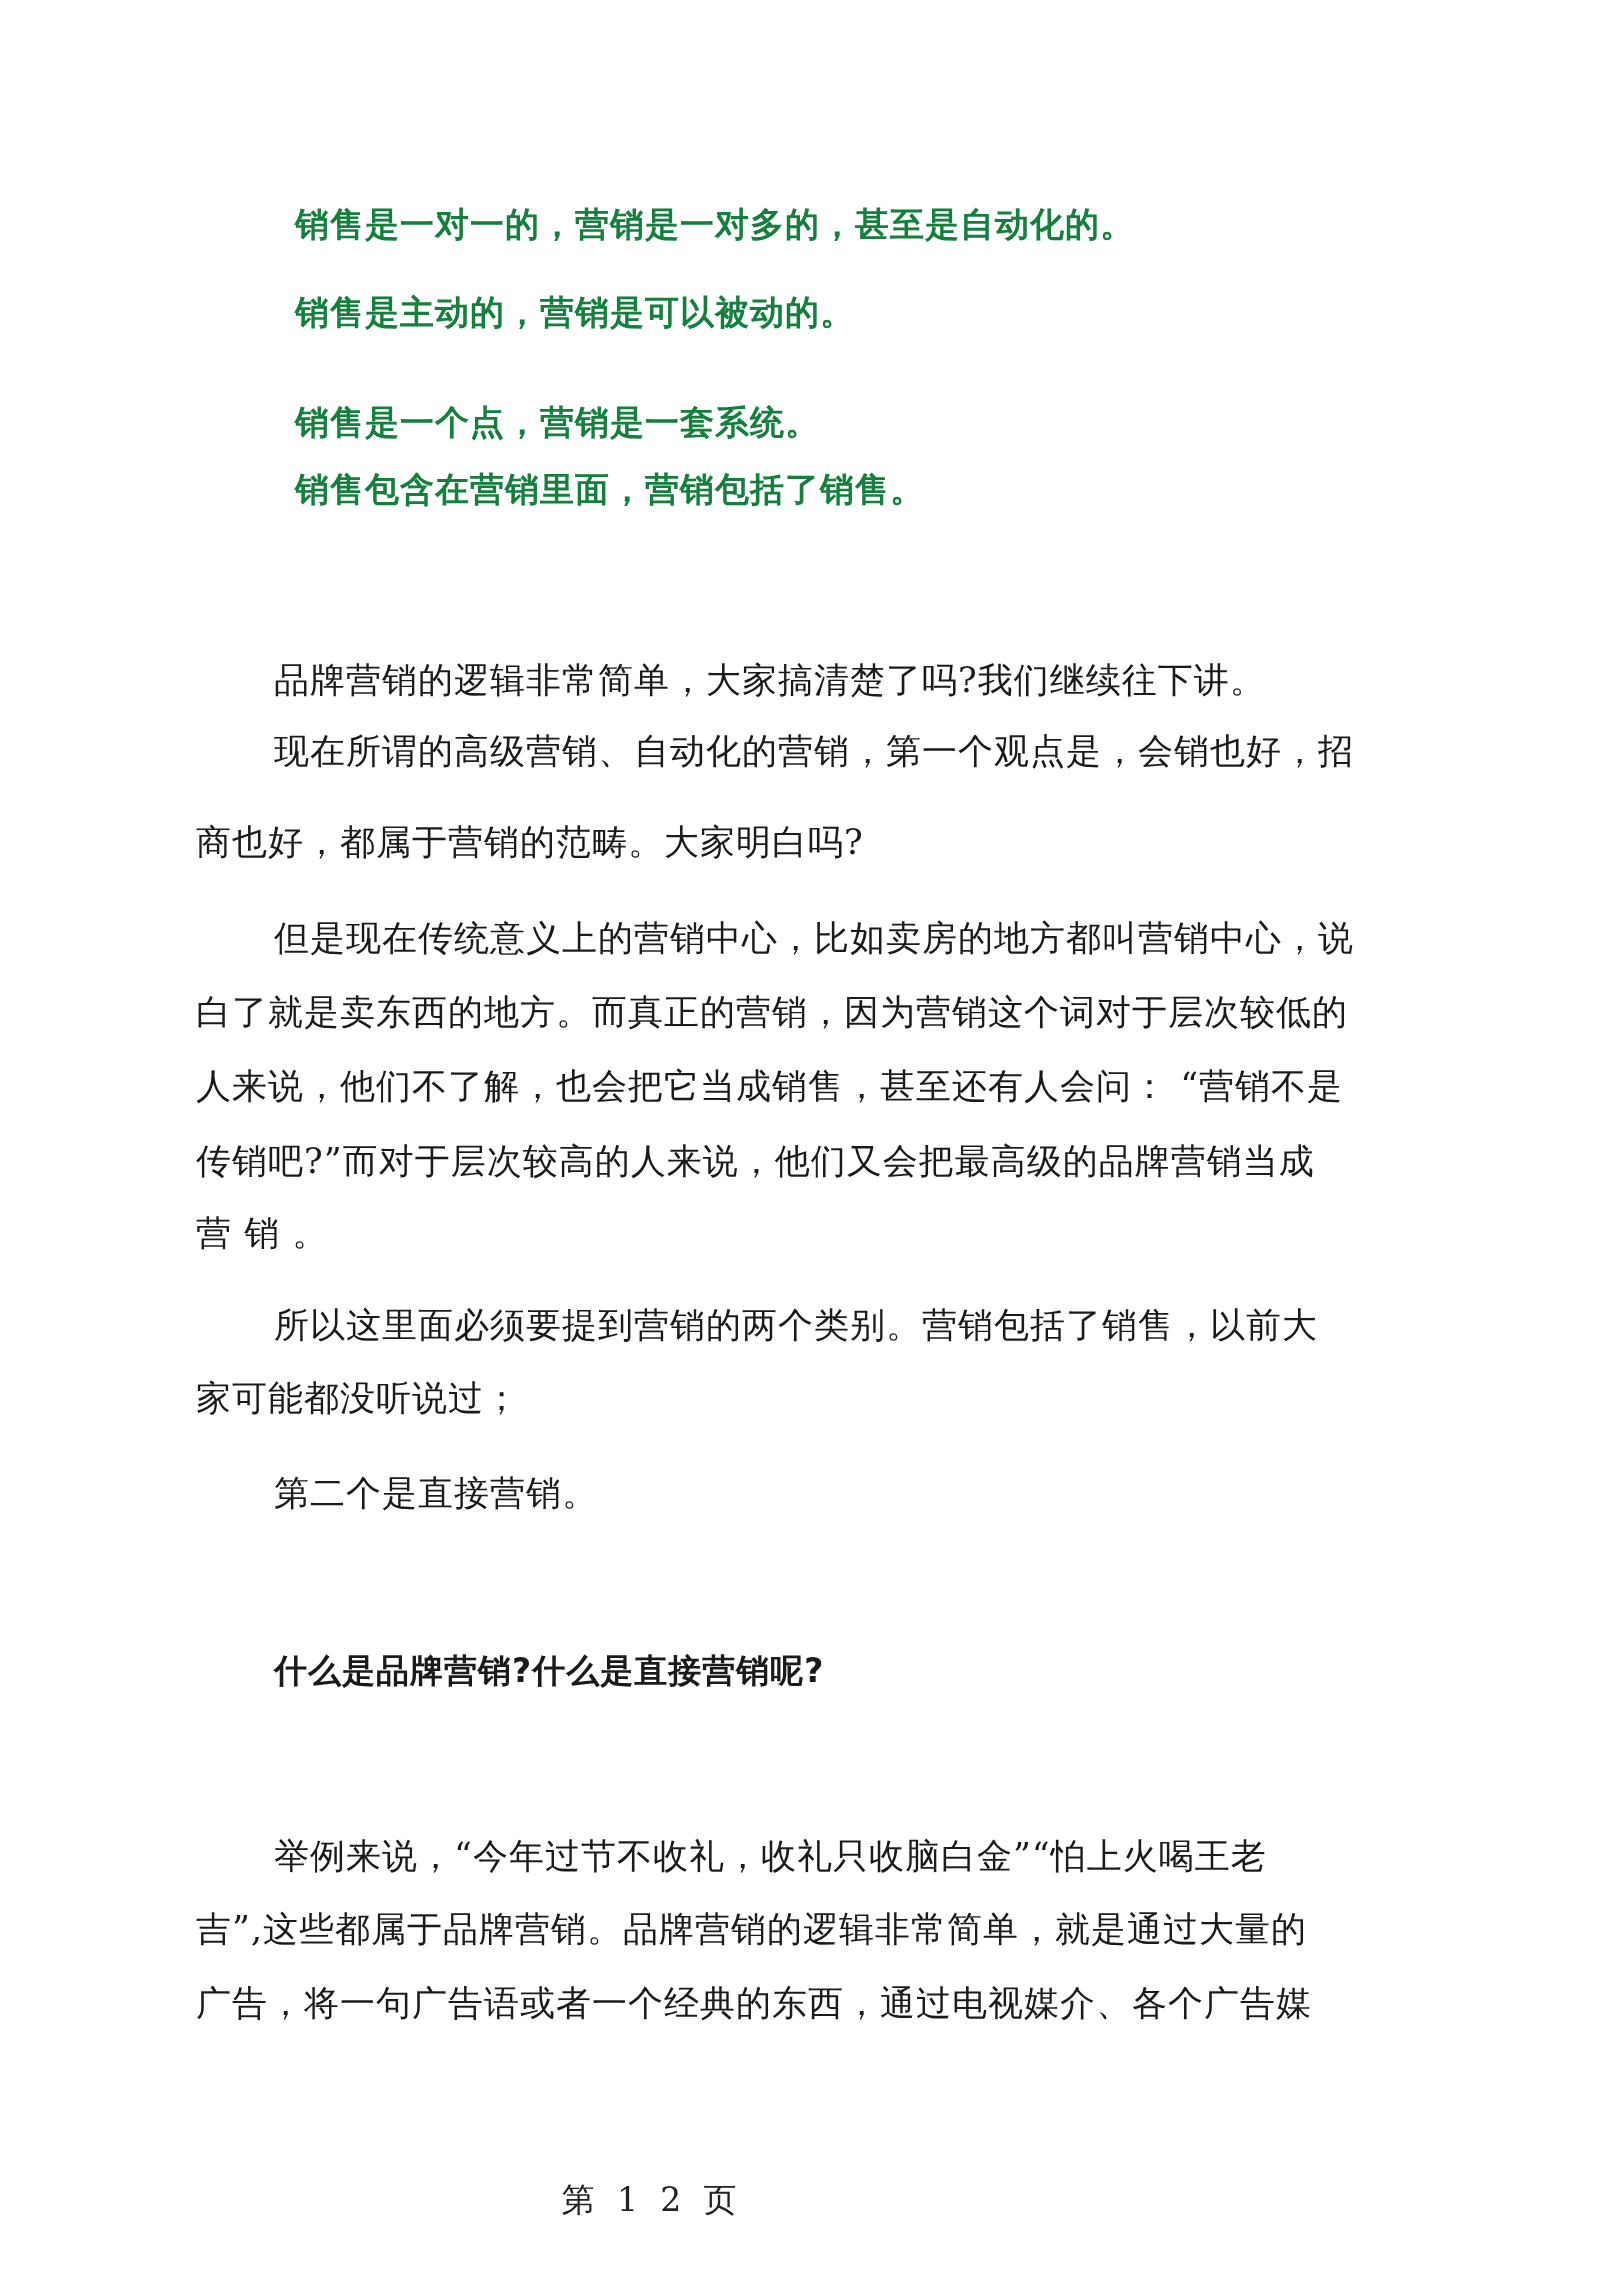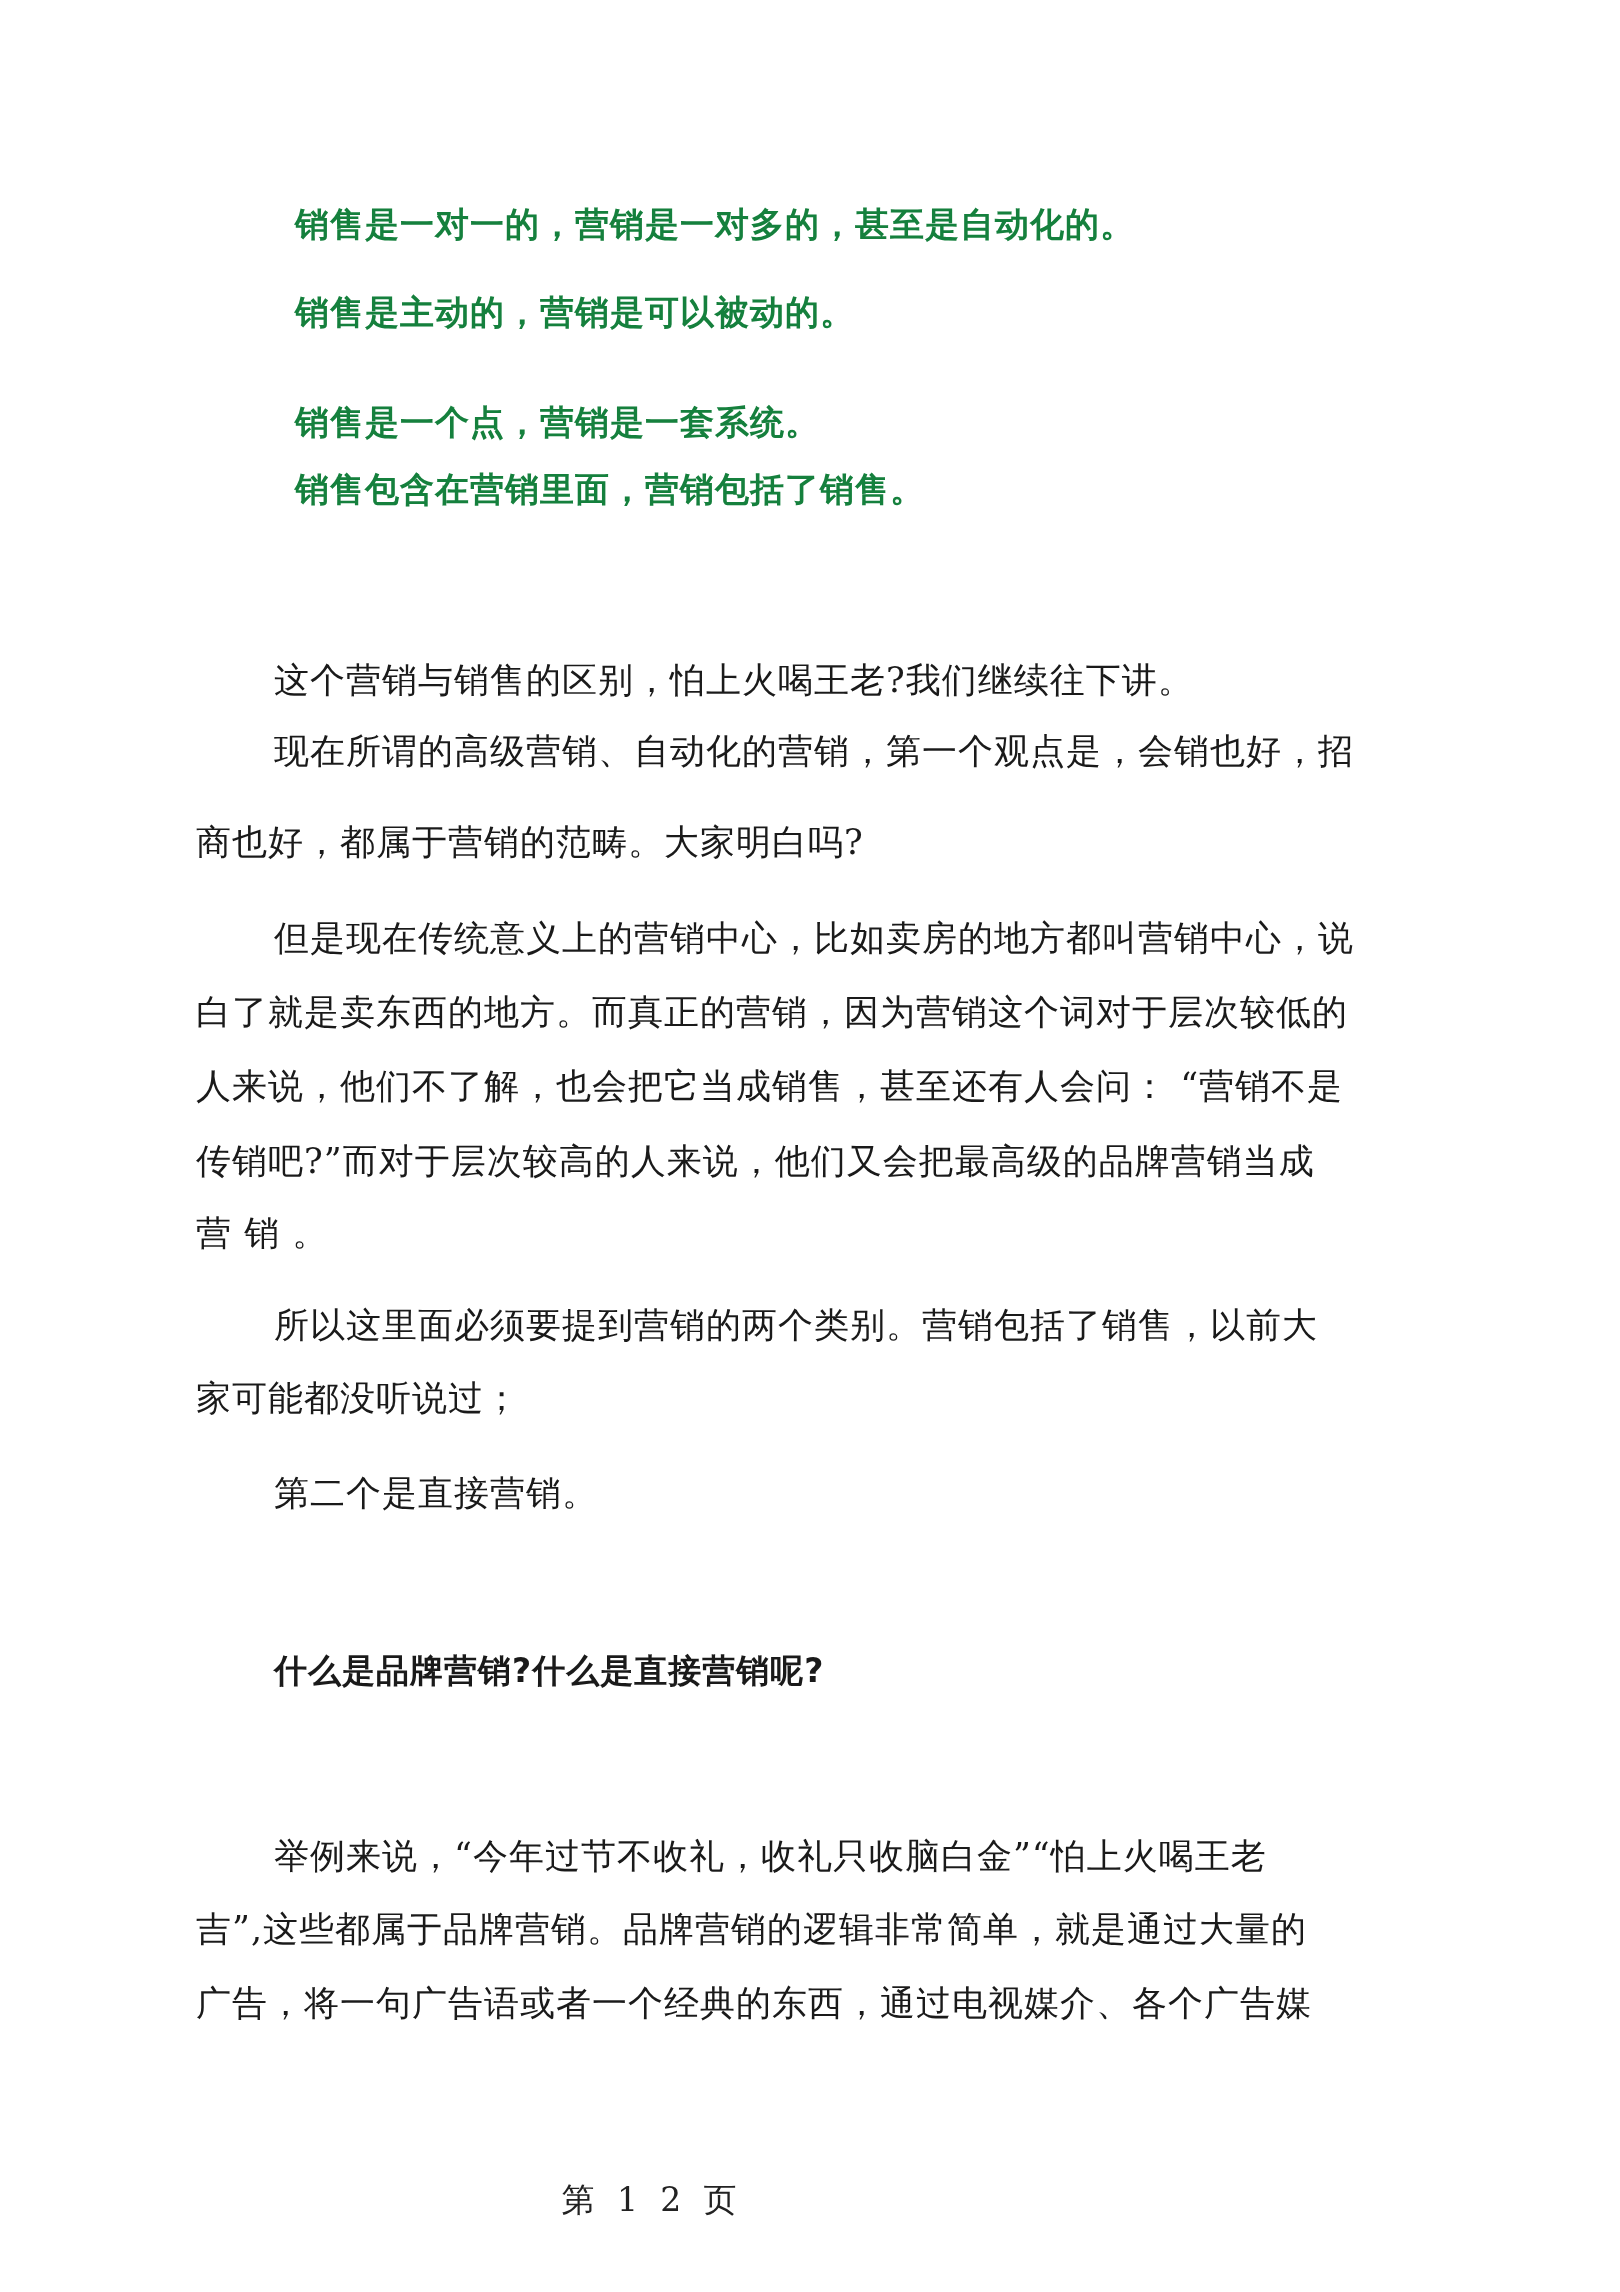--- a/index.html
+++ b/index.html
@@ -58,21 +58,21 @@
 </head>
 <body>
 
 <div class="page">
 
   <div class="line red" style="top:203px">销售是一对一的，营销是一对多的，甚至是自动化的。</div>
   <div class="line red" style="top:291px">销售是主动的，营销是可以被动的。</div>
   <div class="line red" style="top:401px">销售是一个点，营销是一套系统。</div>
   <div class="line red" style="top:468px">销售包含在营销里面，营销包括了销售。</div>
 
-  <div class="line indent" style="top:659px">这个营销与销售的区别，怕上火喝王老?我们继续往下讲。</div>
+  <div class="line indent" style="top:659px">品牌营销的逻辑非常简单，大家搞清楚了吗?我们继续往下讲。</div>
 
   <div class="line indent" style="top:730px">现在所谓的高级营销、自动化的营销，第一个观点是，会销也好，招</div>
   <div class="line indent" style="top:917px">但是现在传统意义上的营销中心，比如卖房的地方都叫营销中心，说</div>
 
   <div class="line" style="top:821px">商也好，都属于营销的范畴。大家明白吗?</div>
   <div class="line" style="top:991px">白了就是卖东西的地方。而真正的营销，因为营销这个词对于层次较低的</div>
   <div class="line" style="top:1065px">人来说，他们不了解，也会把它当成销售，甚至还有人会问：  “营销不是</div>
   <div class="line" style="top:1140px">传销吧?”而对于层次较高的人来说，他们又会把最高级的品牌营销当成</div>
   <div class="line" style="top:1212px">营 销 。</div>
 

